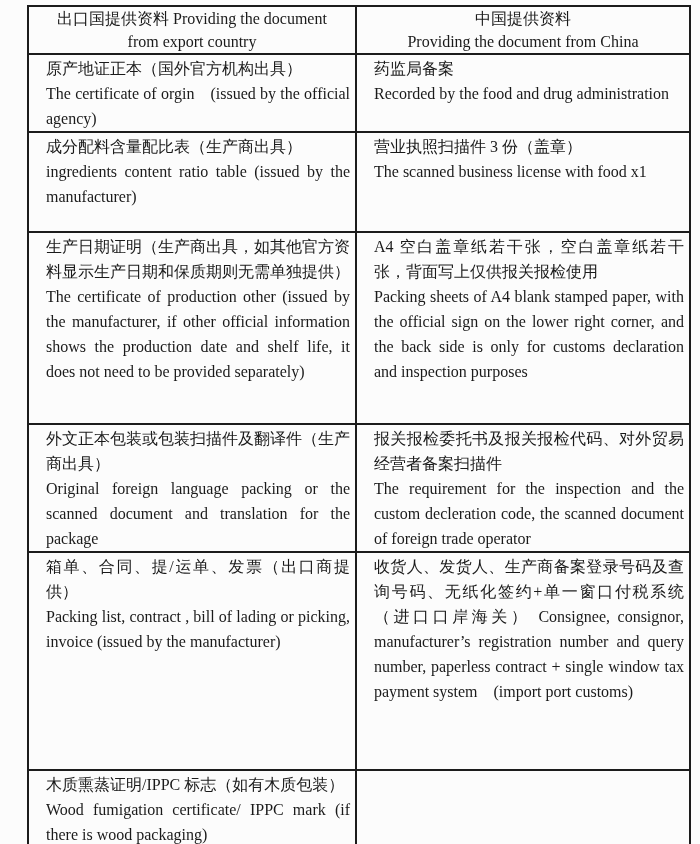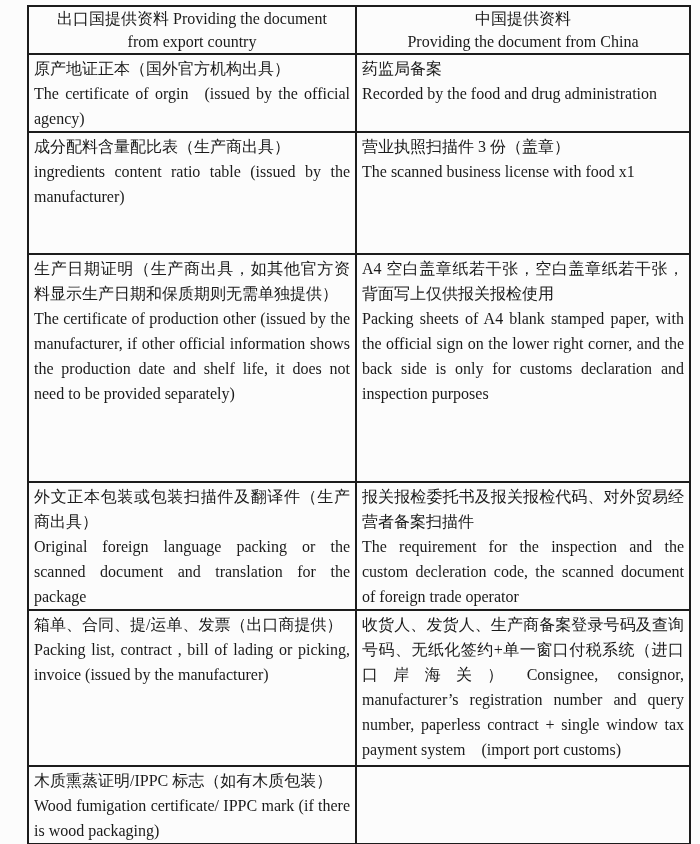--- a/index.html
+++ b/index.html
@@ -24,21 +24,21 @@
     width: 662px;
     border-collapse: collapse;
     table-layout: fixed;
     border: 2px solid #1c1c1c;
   }
   col.col-left  { width: 328px; }
   col.col-right { width: 334px; }
   td {
     border: 2px solid #1c1c1c;
     vertical-align: top;
-    padding: 1px 5px 0 5px;
+    padding: 1px 5px 0 17px;
     font-size: 16px;
     line-height: 25px;
     overflow: hidden;
   }
   tr.header-row td {
     text-align: center;
     vertical-align: middle;
     padding: 0 12px;
   }
   .hline {
@@ -77,32 +77,32 @@
       <td>
         <p>原产地证正本（国外官方机构出具）</p>
         <p>The certificate of orgin (issued by the official agency)</p>
       </td>
       <td>
         <p>药监局备案</p>
         <p>Recorded by the food and drug administration</p>
       </td>
     </tr>
 
-    <tr style="height:122px">
+    <tr style="height:100px">
       <td>
         <p>成分配料含量配比表（生产商出具）</p>
         <p>ingredients content ratio table (issued by the manufacturer)</p>
       </td>
       <td>
         <p>营业执照扫描件 3 份（盖章）</p>
         <p>The scanned business license with food x1</p>
       </td>
     </tr>
 
-    <tr style="height:228px">
+    <tr style="height:192px">
       <td>
         <p>生产日期证明（生产商出具，如其他官方资料显示生产日期和保质期则无需单独提供）</p>
         <p>The certificate of production other (issued by the manufacturer, if other official information shows the production date and shelf life, it does not need to be provided separately)</p>
       </td>
       <td>
         <p>A4 空白盖章纸若干张，空白盖章纸若干张，背面写上仅供报关报检使用</p>
         <p>Packing sheets of A4 blank stamped paper, with the official sign on the lower right corner, and the back side is only for customs declaration and inspection purposes</p>
       </td>
     </tr>
 
@@ -110,21 +110,21 @@
       <td>
         <p>外文正本包装或包装扫描件及翻译件（生产商出具）</p>
         <p>Original foreign language packing or the scanned document and translation for the package</p>
       </td>
       <td>
         <p>报关报检委托书及报关报检代码、对外贸易经营者备案扫描件</p>
         <p>The requirement for the inspection and the custom decleration code, the scanned document of foreign trade operator</p>
       </td>
     </tr>
 
-    <tr style="height:156px">
+    <tr style="height:218px">
       <td>
         <p>箱单、合同、提/运单、发票（出口商提供）</p>
         <p>Packing list, contract , bill of lading or picking, invoice (issued by the manufacturer)</p>
       </td>
       <td>
         <p><span>收货人、发货人、生产商备案登录号码及查询号码、无纸化签约+单一窗口付税系统（进口口岸海关）</span><span> Consignee, consignor, manufacturer’s registration number and query number, paperless contract + single window tax payment system (import port customs)</span></p>
       </td>
     </tr>
 
     <tr style="height:74px">

